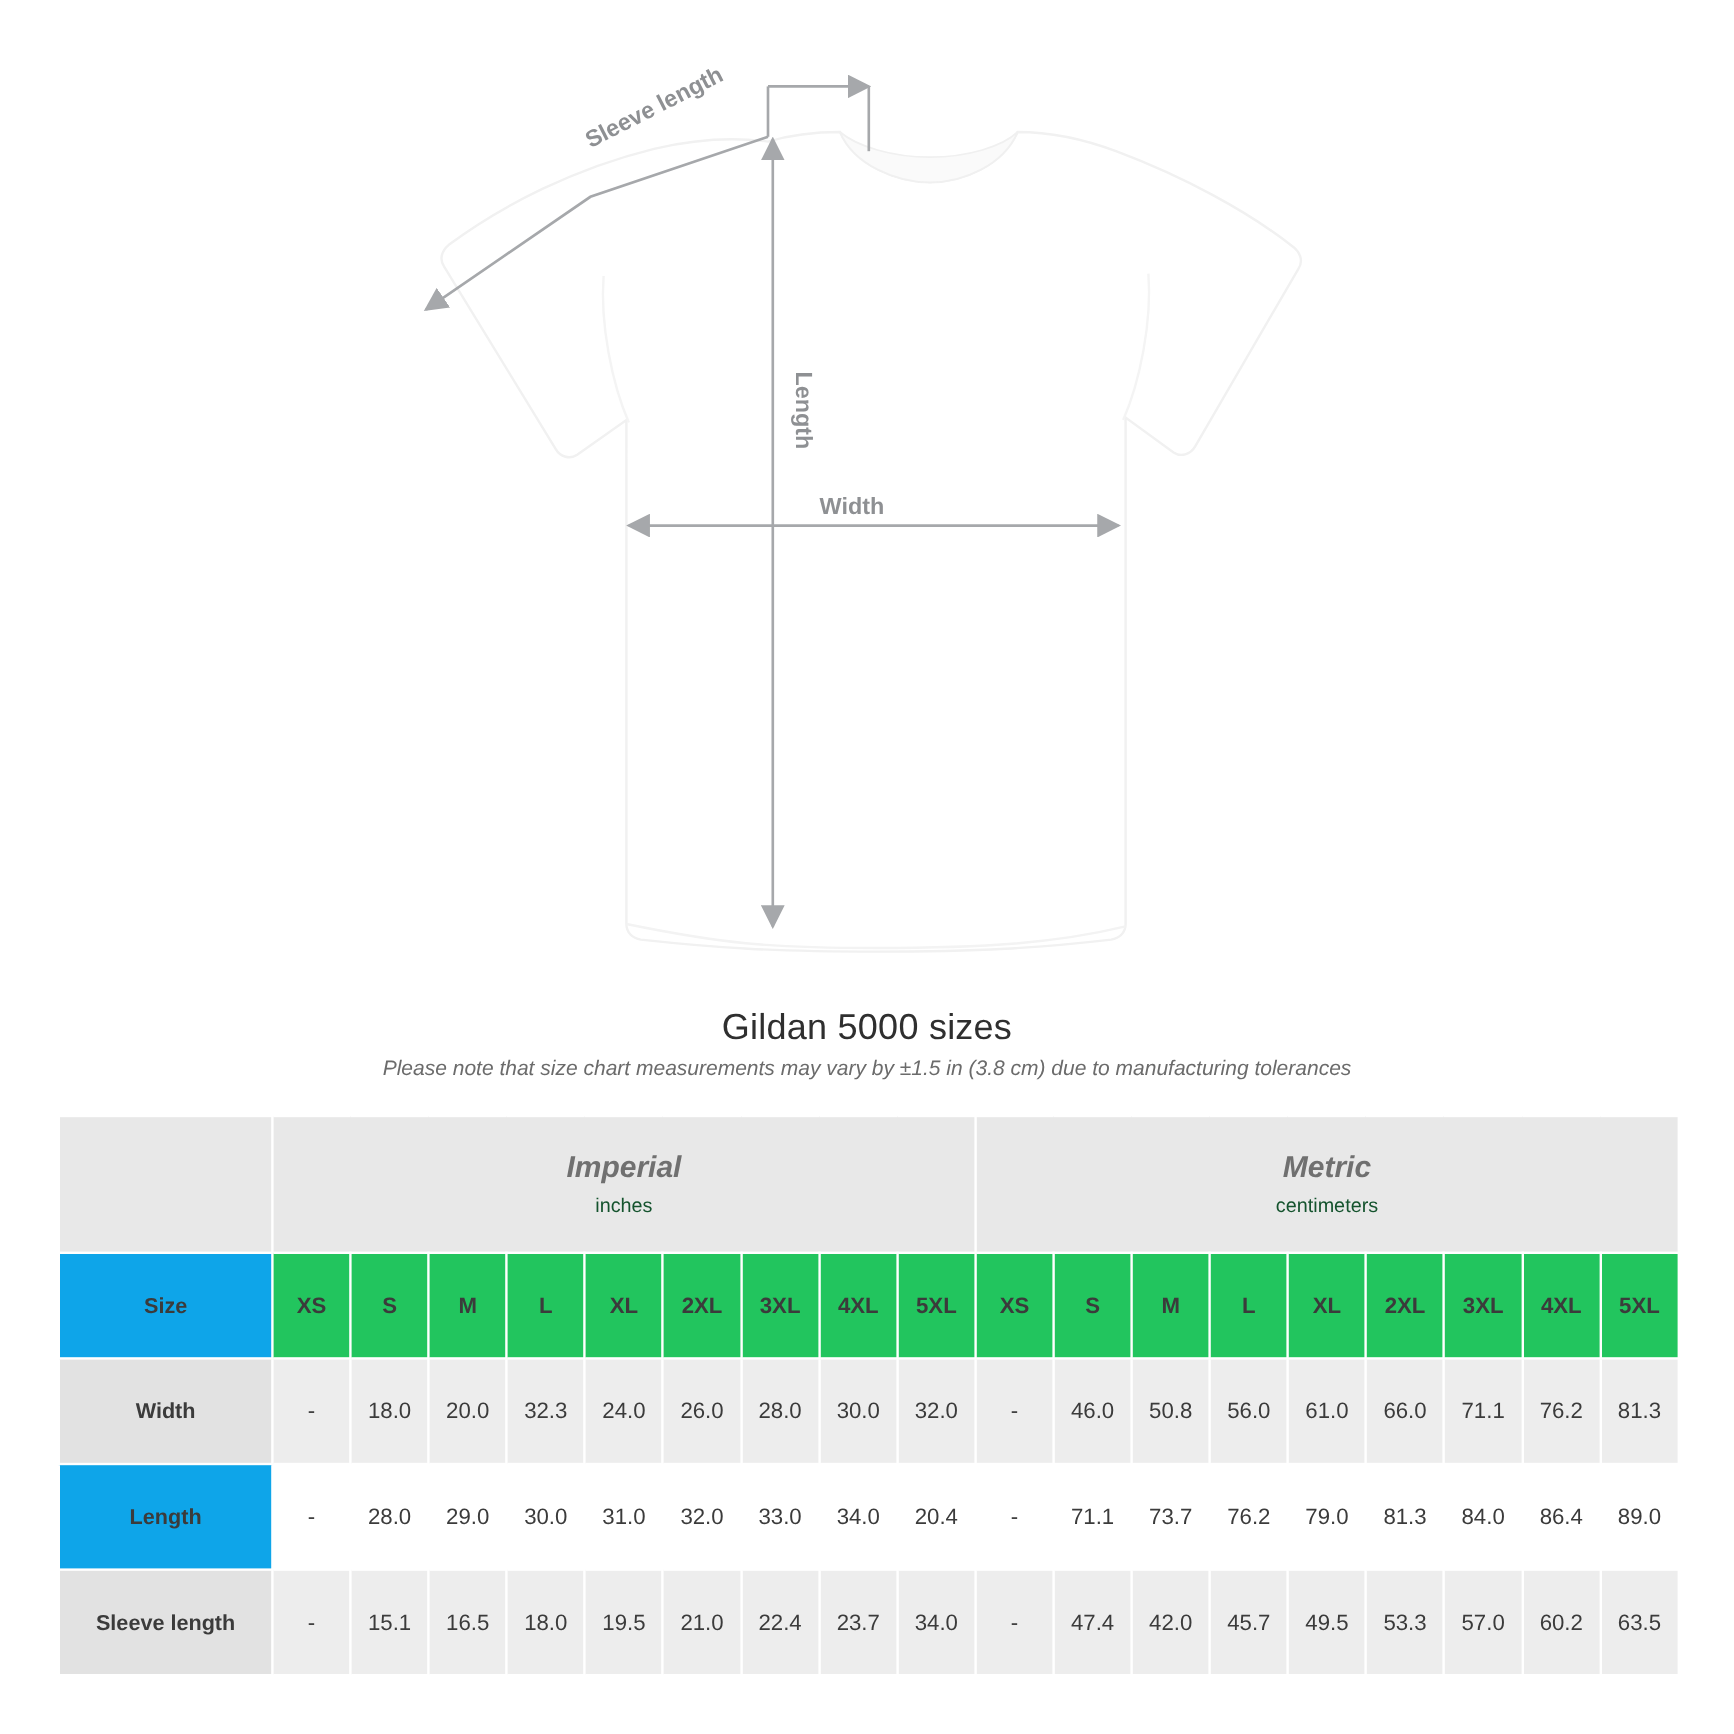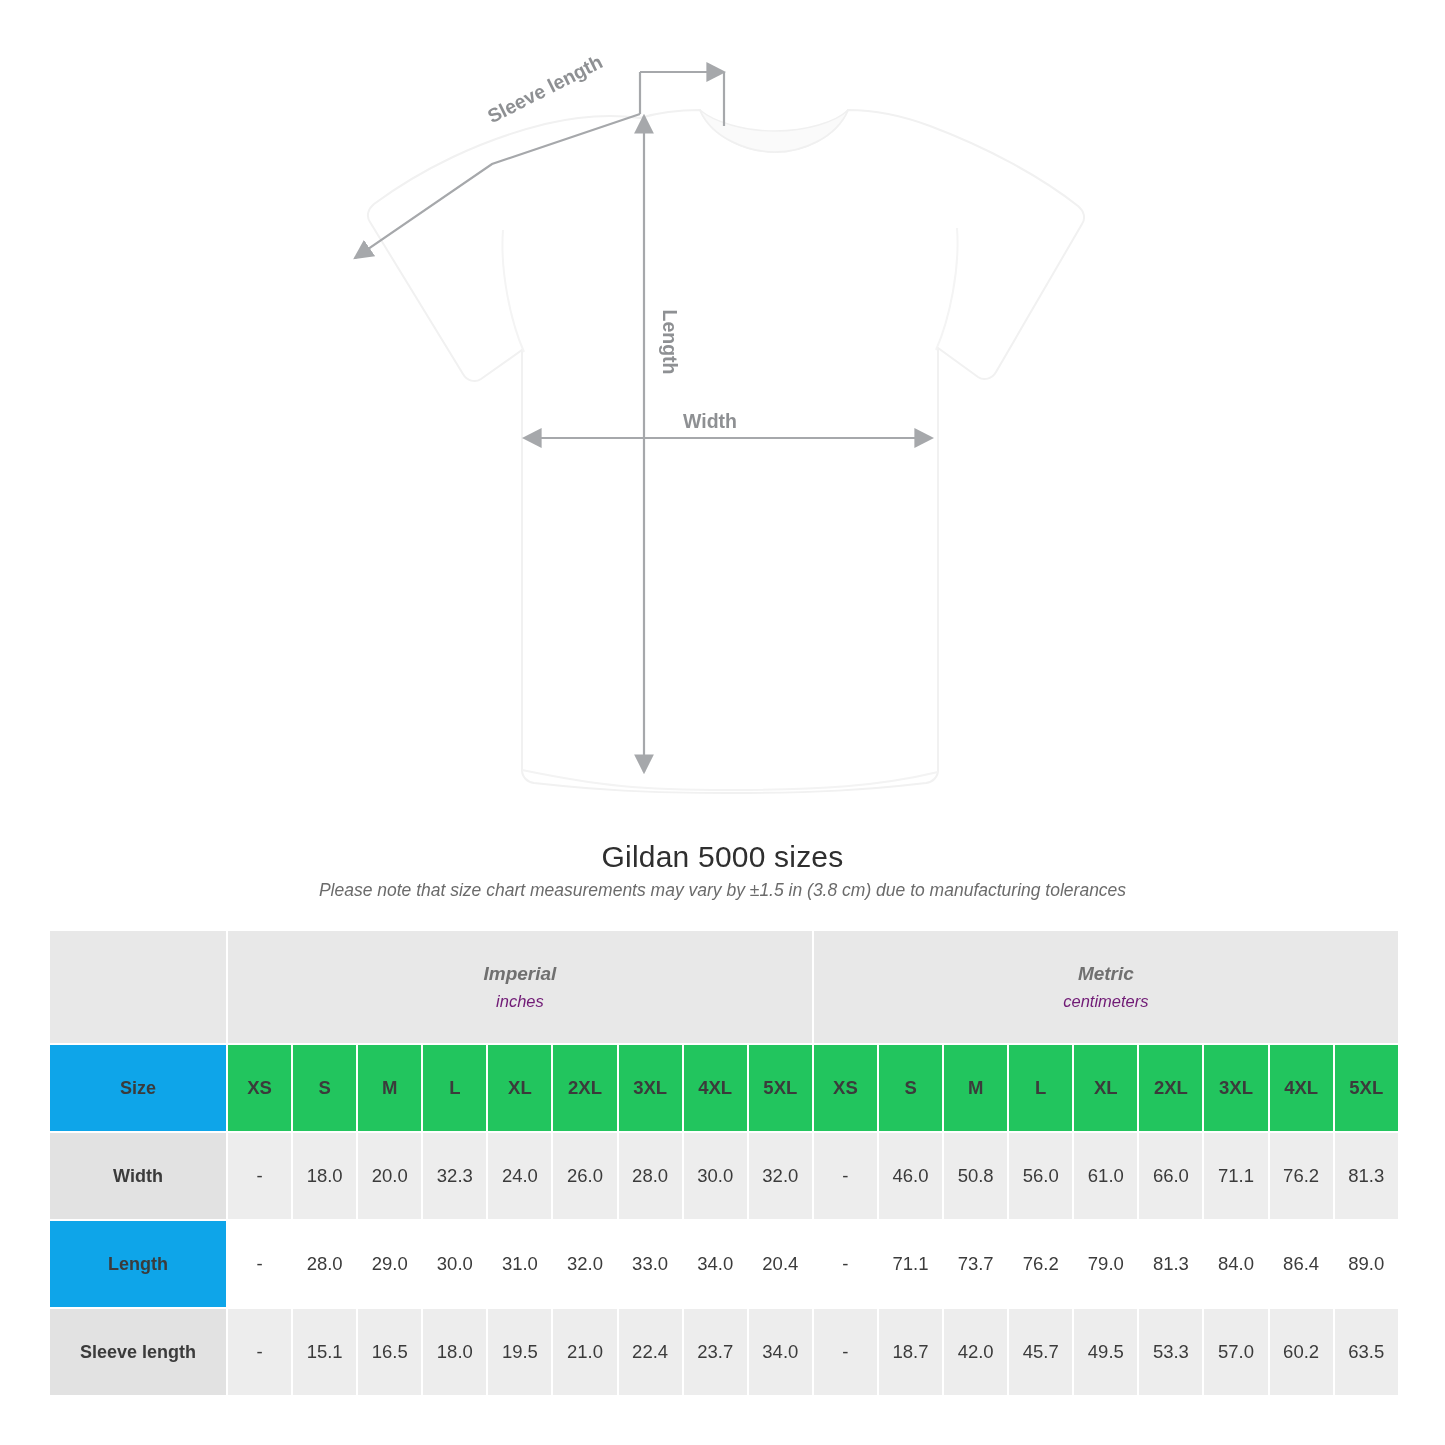--- a/index.html
+++ b/index.html
@@ -60,30 +60,29 @@
     border: 2px solid #ffffff;
     text-align: center;
     vertical-align: middle;
   }
   .unit-head {
     background: #e8e8e8;
     height: 112px;
     padding: 0;
   }
   .unit-name {
-    font-size: 19px;
+    font-size: 25px;
     font-weight: bold;
     font-style: italic;
     color: #707070;
     line-height: 1.15;
   }
   .unit-sub {
     font-size: 16.5px;
-    font-style: italic;
-    color: #701a75;
+    color: #14532d;
     margin-top: 8px;
   }
   .row-head {
     background: #0ea5e9;
     font-size: 18px;
     font-weight: bold;
     color: #3b3b3b;
     height: 84px;
   }
   .size-head {
@@ -284,21 +283,21 @@
         <td class="cell">-</td>
         <td class="cell">15.1</td>
         <td class="cell">16.5</td>
         <td class="cell">18.0</td>
         <td class="cell">19.5</td>
         <td class="cell">21.0</td>
         <td class="cell">22.4</td>
         <td class="cell">23.7</td>
         <td class="cell">34.0</td>
         <td class="cell">-</td>
-        <td class="cell">18.7</td>
+        <td class="cell">47.4</td>
         <td class="cell">42.0</td>
         <td class="cell">45.7</td>
         <td class="cell">49.5</td>
         <td class="cell">53.3</td>
         <td class="cell">57.0</td>
         <td class="cell">60.2</td>
         <td class="cell">63.5</td>
       </tr>
     </tbody>
   </table>

